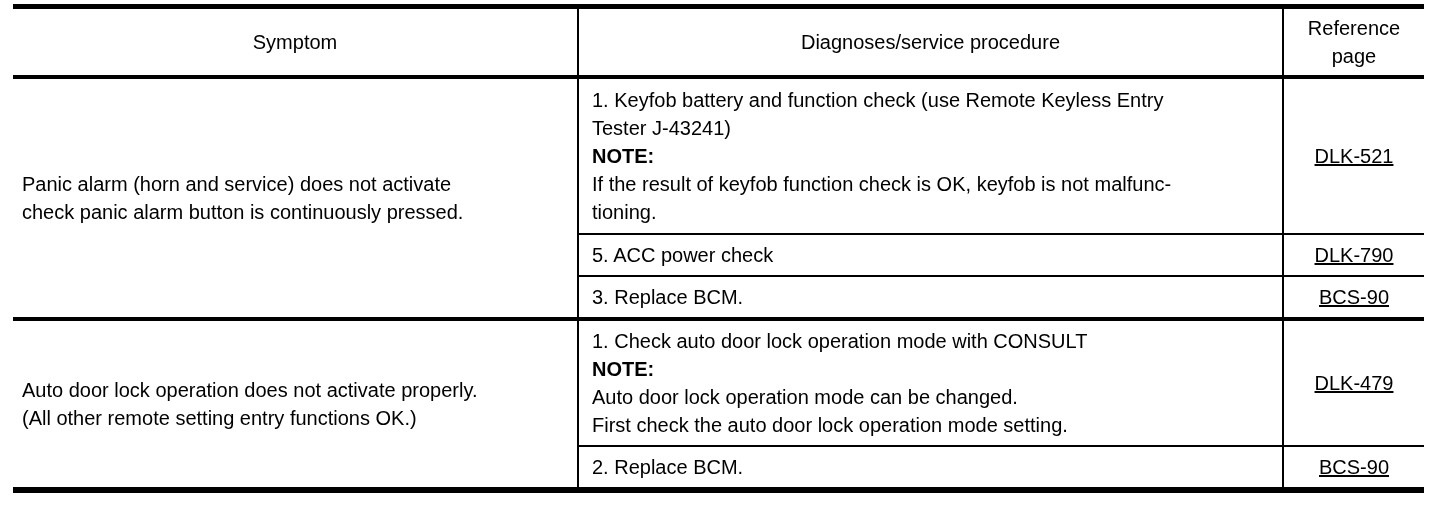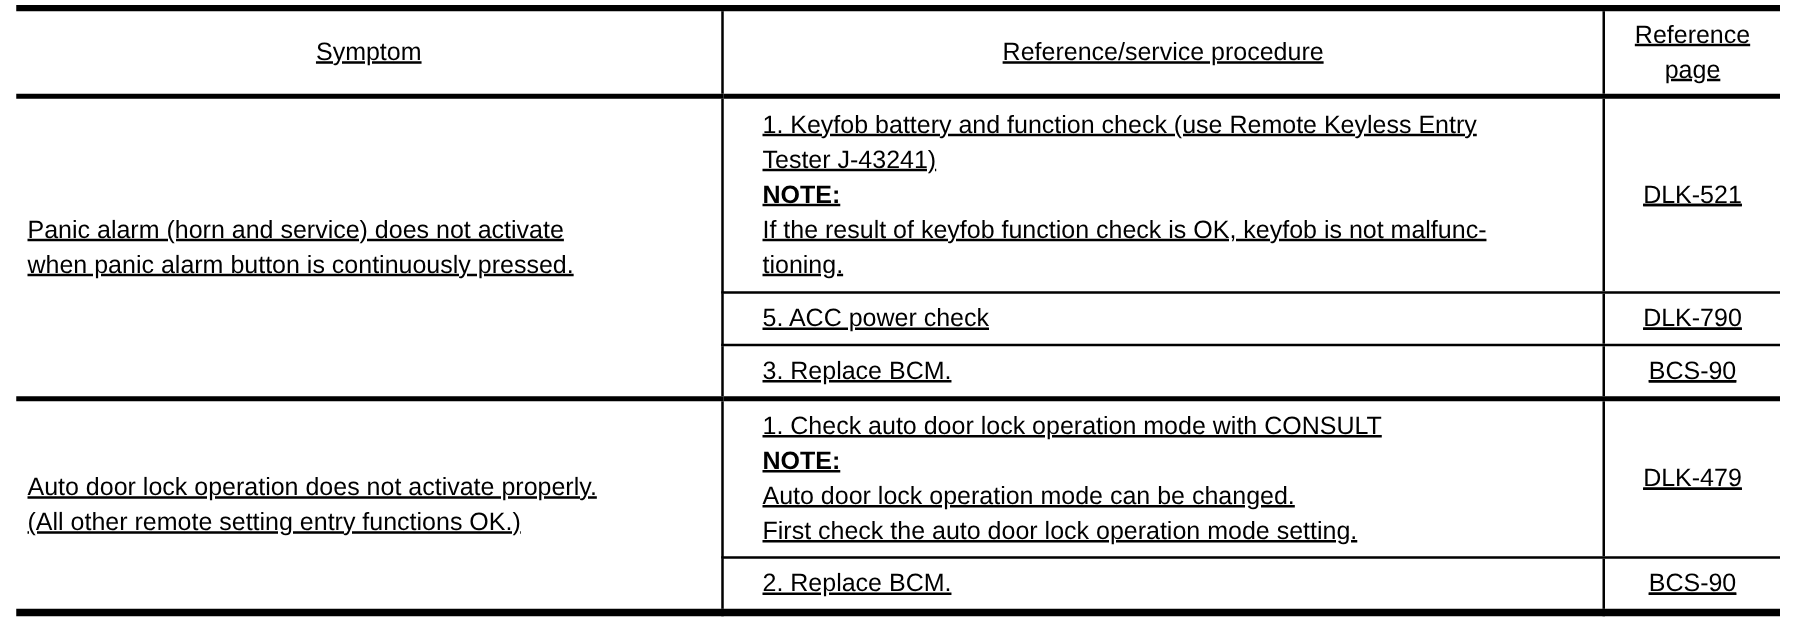--- a/index.html
+++ b/index.html
@@ -13,42 +13,41 @@
 
   table.diag {
     position: absolute; left: 13px; top: 4px;
     width: 1411px;
     border-collapse: collapse;
     table-layout: fixed;
     font-size: 20px;
     line-height: 28px;
     border-top: 5px solid #000;
     border-bottom: 6px solid #000;
-    text-decoration: underline;
   }
   col.c1 { width: 565px; }
   col.c2 { width: 705px; }
   col.c3 { width: 141px; }
 
   th {
     font-weight: normal;
     text-align: center;
     vertical-align: middle;
     height: 66px;
     border-bottom: 4px solid #000;
     padding: 0 8px;
   }
   td { vertical-align: middle; padding: 6px 10px; }
 
   
   th.h-proc, td.proc { border-left: 2px solid #000; }
   th.h-ref,  td.ref  { border-left: 2px solid #000; }
 
   td.symptom { padding-left: 9px; padding-right: 12px; }
-  td.proc    { padding-left: 31px; padding-right: 8px; }
+  td.proc    { padding-left: 13px; padding-right: 8px; }
   td.ref     { text-align: center; padding: 0 4px; }
 
   
   tr.r1 td.proc, tr.r1 td.ref,
   tr.r2 td.proc, tr.r2 td.ref,
   tr.r4 td.proc, tr.r4 td.ref { border-bottom: 2px solid #000; }
 
   
   tr.group-start td { border-top: 4px solid #000; }
 
@@ -68,30 +67,30 @@
 <div class="page">
   <table class="diag">
     <colgroup>
         <col class="c1">
         <col class="c2">
         <col class="c3">
       </colgroup>
     <thead>
       <tr>
         <th class="h-symptom">Symptom</th>
-        <th class="h-proc">Reference/service procedure</th>
+        <th class="h-proc">Diagnoses/service procedure</th>
         <th class="h-ref">Reference page</th>
       </tr>
     </thead>
     <tbody>
 
       <tr class="r1">
         <td class="symptom" rowspan="3">
           <span class="ln">Panic alarm (horn and service) does not activate</span>
-          <span class="ln">when panic alarm button is continuously pressed.</span>
+          <span class="ln">check panic alarm button is continuously pressed.</span>
         </td>
         <td class="proc">
           <span class="ln">1. Keyfob battery and function check (use Remote Keyless Entry</span>
           <span class="ln">Tester J-43241)</span>
           <span class="ln note">NOTE:</span>
           <span class="ln">If the result of keyfob function check is OK, keyfob is not malfunc-</span>
           <span class="ln">tioning.</span>
         </td>
         <td class="ref">
           <a href="#" class="ref-link">DLK-521</a>

